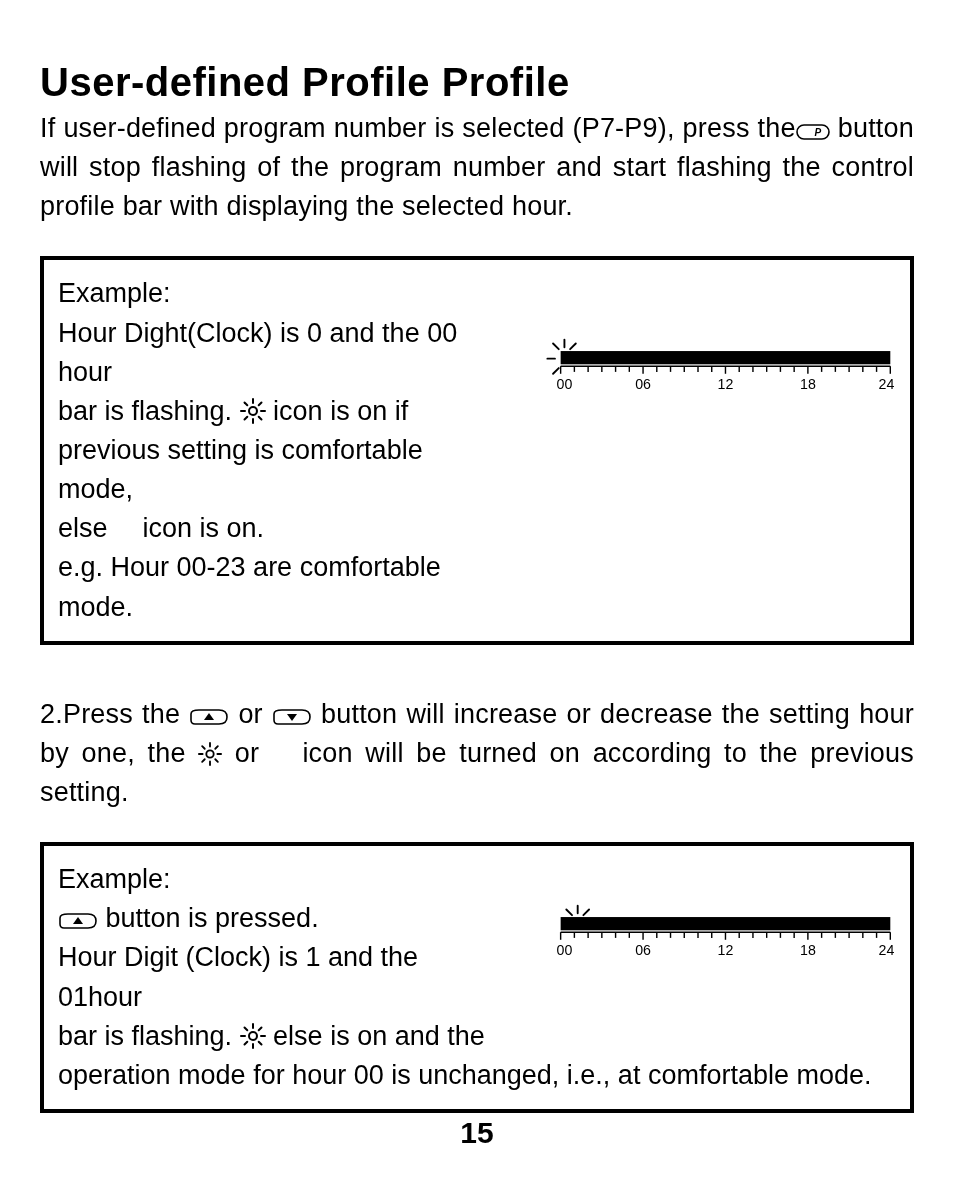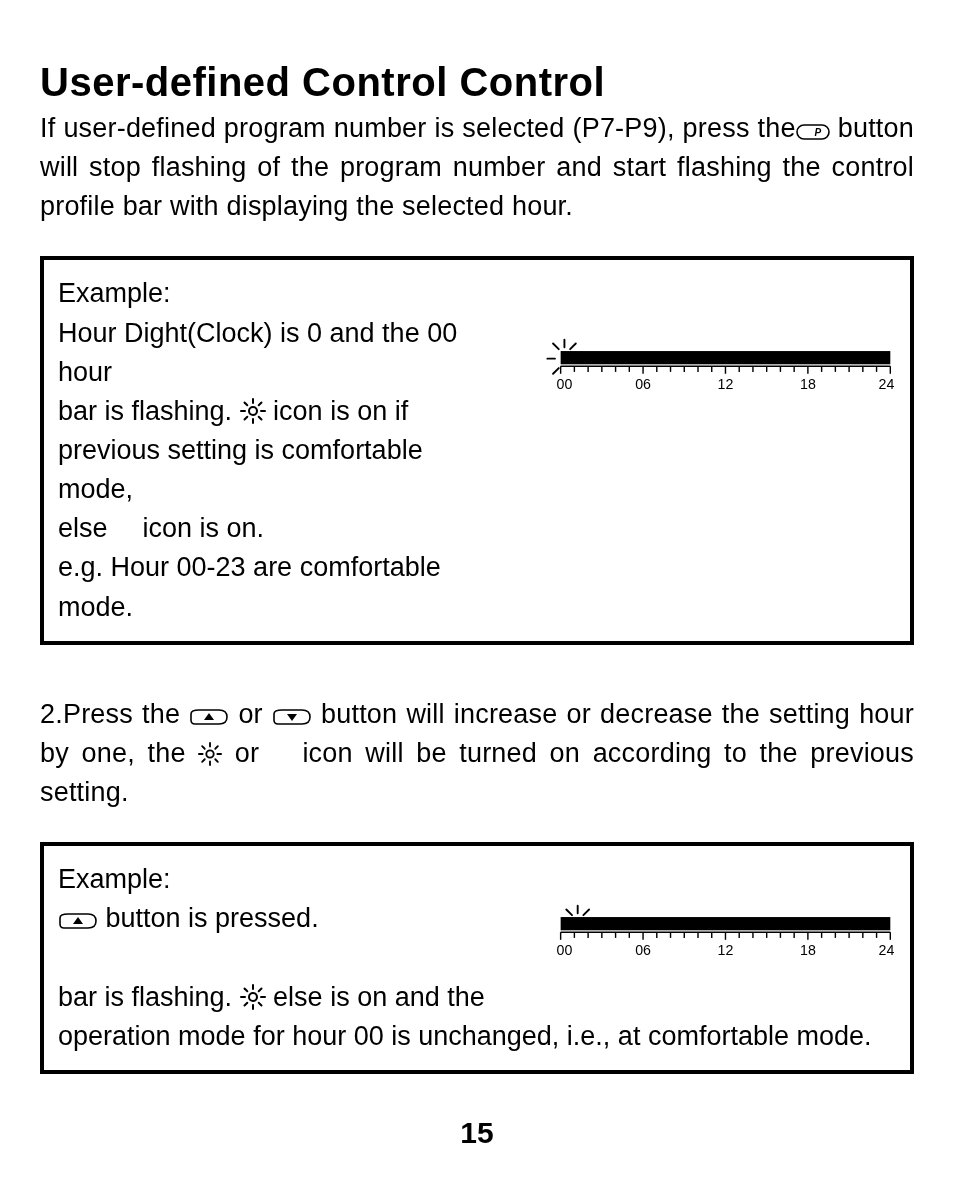--- a/index.html
+++ b/index.html
@@ -63,21 +63,21 @@
   .ic{
     display:inline-block;
     vertical-align:-4px;
     line-height:0;
   }
   .ic svg{display:inline-block;}
 </style>
 </head>
 <body>
 
-<h1 class="title">User-defined Control Control</h1>
+<h1 class="title">User-defined Profile Profile</h1>
 
 <p class="para">
   <span>If user-defined program number is selected (P7-P9), press the</span><span class="ic">
     <svg width="34" height="20" viewBox="0 0 34 20">
       <rect x="1" y="4" width="32" height="14" rx="7" ry="7" fill="none" stroke="#000" stroke-width="1.6"></rect>
       <text x="22" y="15" font-family="Helvetica,Arial" font-size="10" font-style="italic" font-weight="bold" text-anchor="middle" fill="#000">P</text>
     </svg>
   </span><span> button will stop flashing of the program number and start flashing the control profile bar with displaying the selected hour.</span>
 </p>
 
@@ -197,21 +197,21 @@
 <div class="example-box">
   <div class="ex-inner">
     <div class="ex-text">
       <span>Example:</span><br>
       <span class="ic">
         <svg width="40" height="20" viewBox="0 0 40 20">
           <path d="M10 3 H30 Q38 3 38 10 Q38 17 30 17 H6 Q2 17 2 13 V7 Q2 3 10 3 Z" fill="none" stroke="#000" stroke-width="1.6"></path>
           <polygon points="20,6 25,13 15,13" fill="#000"></polygon>
         </svg>
       </span><span> button is pressed.</span><br>
-      <br>
+      <span>Hour Digit (Clock) is 1 and the 01hour</span><br>
       <span>bar is flashing.  </span><span class="ic">
         <svg width="26" height="26" viewBox="0 0 26 26">
           <circle cx="13" cy="13" r="4" fill="none" stroke="#000" stroke-width="2"></circle>
           <g stroke="#000" stroke-width="2" stroke-linecap="round">
             <line x1="13" y1="1" x2="13" y2="5"></line>
               <line x1="13" y1="21" x2="13" y2="25"></line>
             <line x1="1" y1="13" x2="5" y2="13"></line>
               <line x1="21" y1="13" x2="25" y2="13"></line>
             <line x1="4.5" y1="4.5" x2="7.3" y2="7.3"></line>
               <line x1="18.7" y1="18.7" x2="21.5" y2="21.5"></line>

